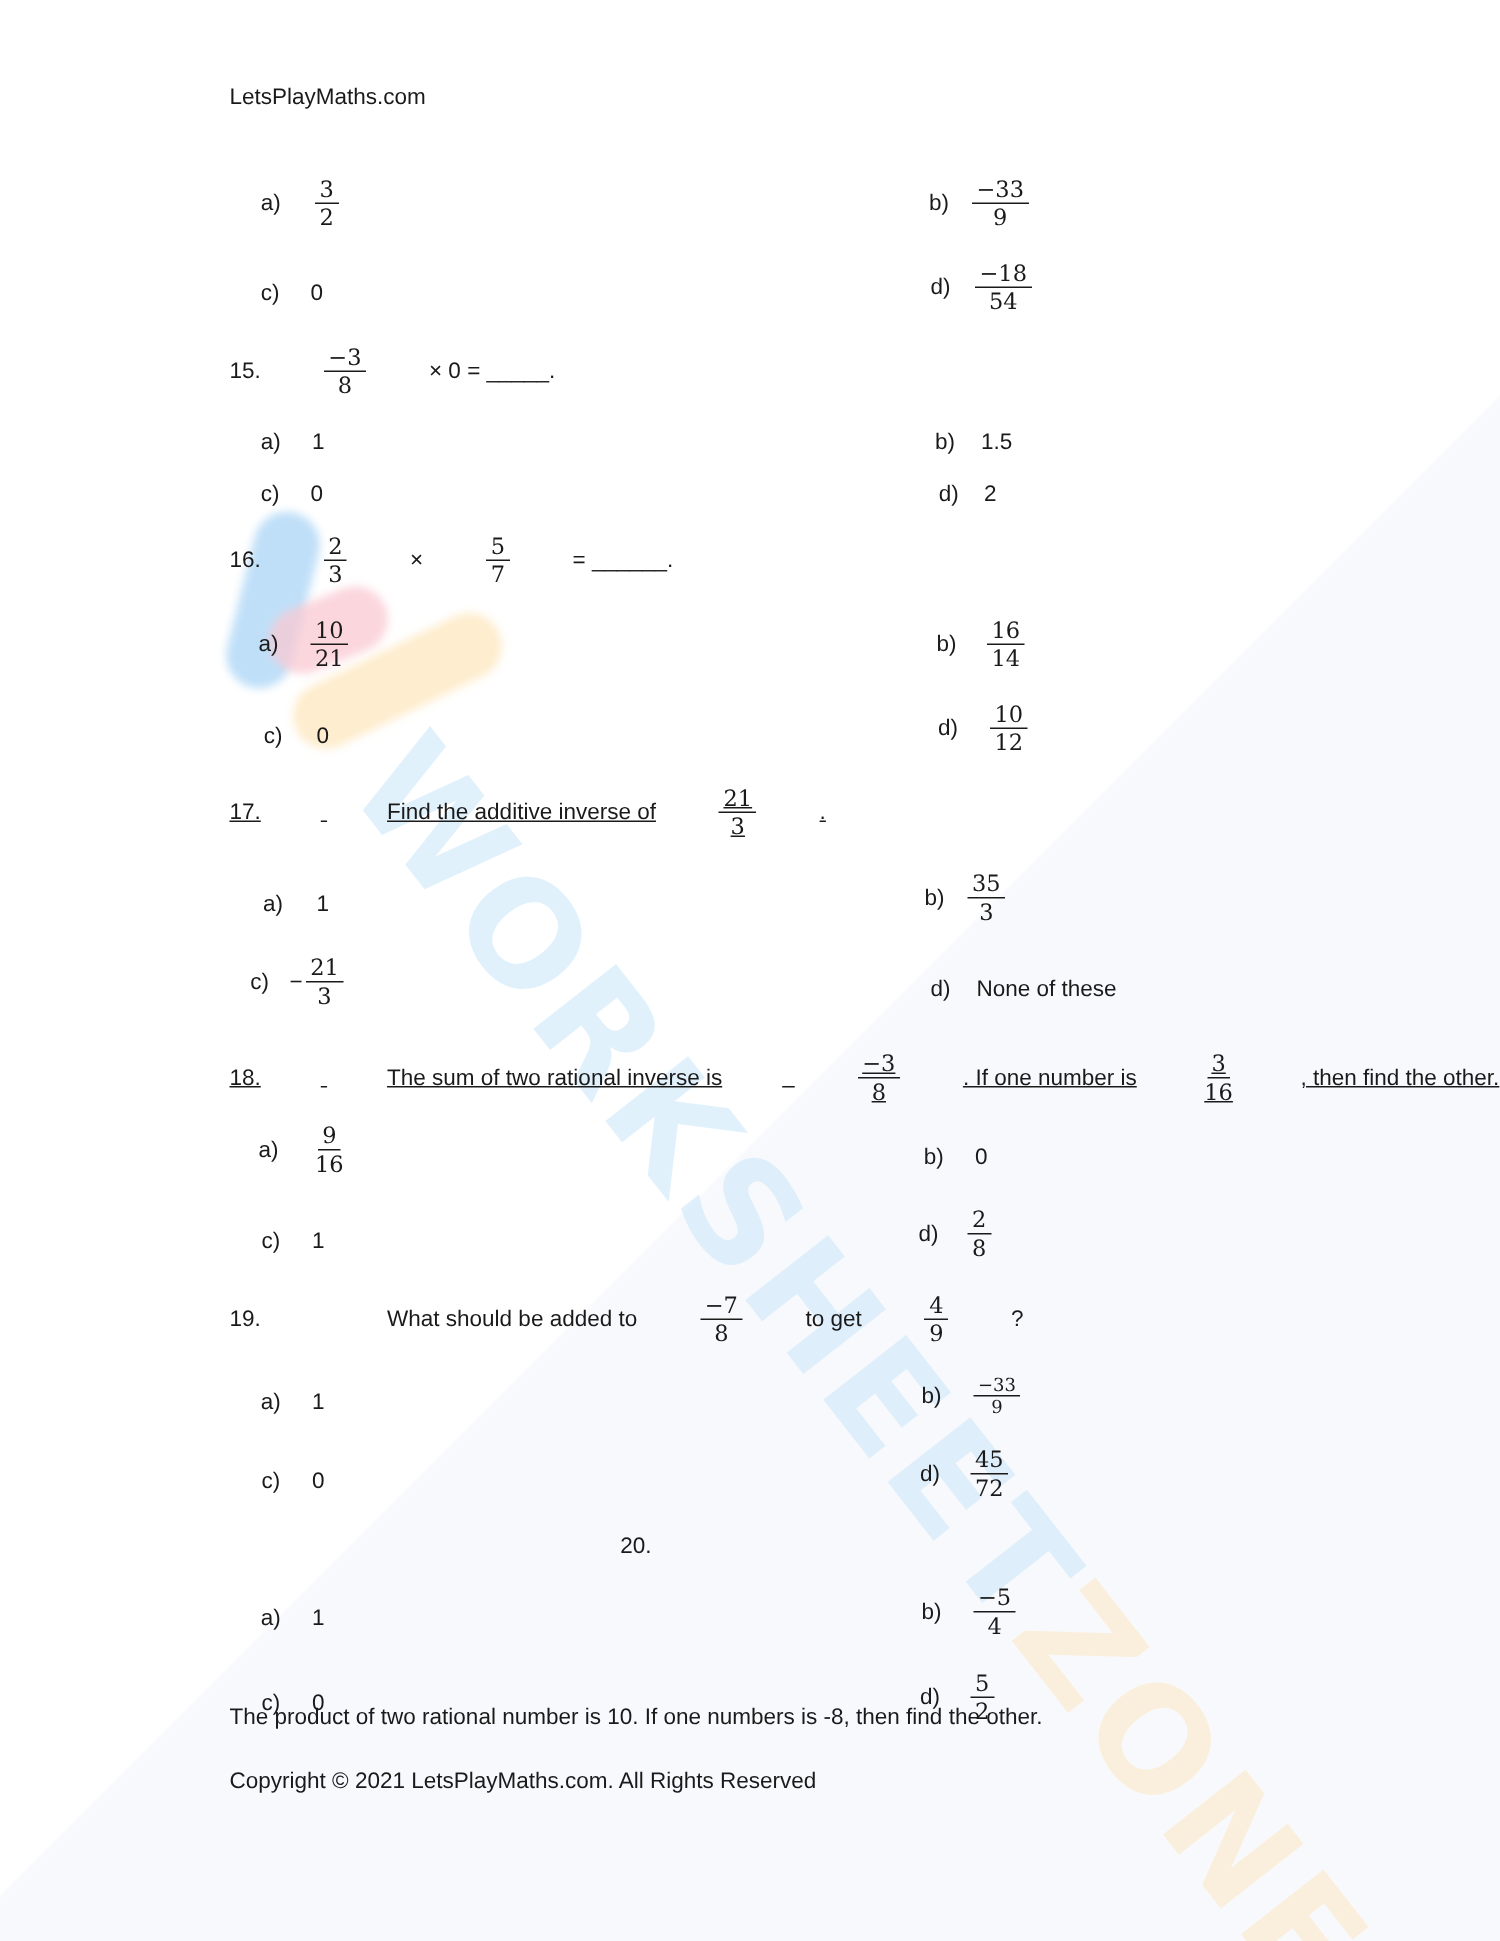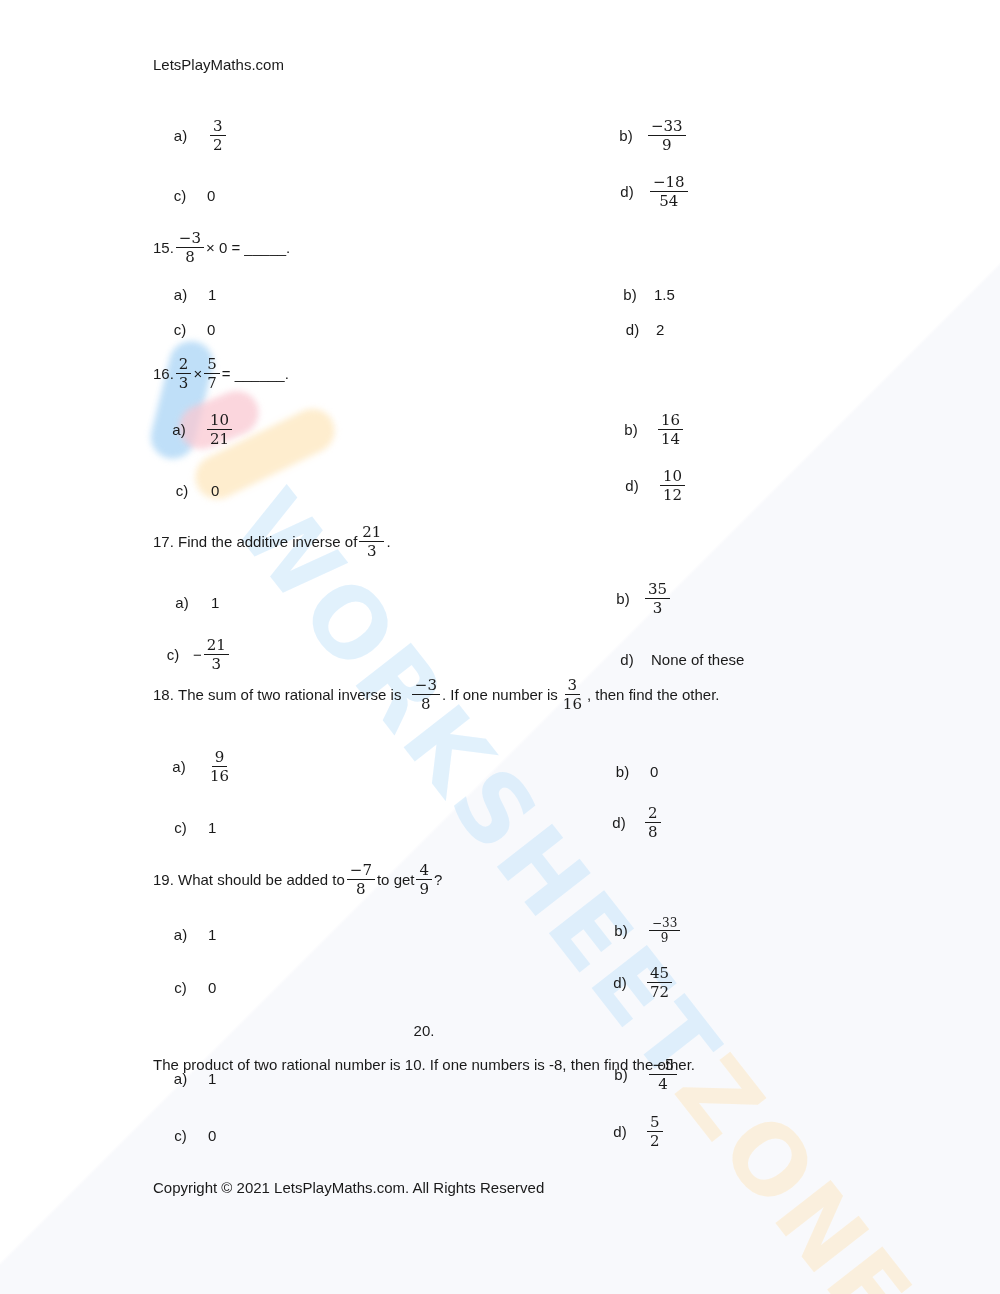--- a/index.html
+++ b/index.html
@@ -23,21 +23,21 @@
     font-family: "DejaVu Sans", sans-serif; font-weight: bold;
     font-size: 96px; letter-spacing: 4px; white-space: nowrap;
     opacity: 0.55;
   }
   .wm-text .blue { color: #c9e6fb; }
   .wm-text .orange { color: #fde8c4; }
   .content { position: absolute; left: 0; top: 0; width: 1000px; height: 1294px; z-index: 2; }
   .abs { position: absolute; white-space: nowrap; text-align: center; }
   .header { left: 153px; top: 56px; font-size: 15px; }
   .footer { left: 153px; top: 1179px; font-size: 15px; }
-  .q { font-size: 15px; display: flex; align-items: center; }
+  .q { font-size: 15px; display: flex; align-items: center; gap: 40px; }
   .lbl { font-size: 15px; }
   .frac { display: inline-flex; flex-direction: column; align-items: center; vertical-align: middle; margin: 0 2px; font-family: "DejaVu Serif", serif; }
   .frac .num, .frac .den { font-size: 15px; line-height: 18px; padding: 0 3px; }
   .frac .num { border-bottom: 1.5px solid #1a1a1a; }
   .frac.small .num, .frac.small .den { font-size: 12px; line-height: 14px; }
   .val { font-size: 15px; }
   .opt { display: flex; align-items: center; }
 </style>
 </head>
 <body>
@@ -139,21 +139,21 @@
       <span class="val">0</span>
   </div>
   <div class="abs opt" style="left:606px;top:467px;">
     <span class="lbl" style="width:52px;">d)</span>
     <span class="frac">
         <span class="num">10</span>
         <span class="den">12</span>
       </span>
   </div>
 
-  <div class="abs q" style="left:153px;top:523px;">
+  <div class="abs q" style="left:153px;top:523px;text-decoration:underline;">
     <span>17.</span>&nbsp;<span>Find the additive inverse of</span>
     <span class="frac">
         <span class="num">21</span>
         <span class="den">3</span>
       </span><span>.</span>
   </div>
   <div class="abs opt" style="left:153px;top:594px;">
     <span class="lbl" style="width:58px;">a)</span>
       <span class="val">1</span>
   </div>
@@ -170,21 +170,21 @@
     <span class="frac">
         <span class="num">21</span>
         <span class="den">3</span>
       </span>
   </div>
   <div class="abs opt" style="left:603px;top:651px;">
     <span class="lbl" style="width:48px;">d)</span>
       <span class="val">None of these</span>
   </div>
 
-  <div class="abs q" style="left:153px;top:676px;">
+  <div class="abs q" style="left:153px;top:700px;text-decoration:underline;">
     <span>18.</span>&nbsp;<span>The sum of two rational inverse is</span>&nbsp;&nbsp;
     <span class="frac">
         <span class="num">−3</span>
         <span class="den">8</span>
       </span><span>. If one number is</span>
     <span class="frac">
         <span class="num">3</span>
         <span class="den">16</span>
       </span><span>, then find the other.</span>
   </div>

